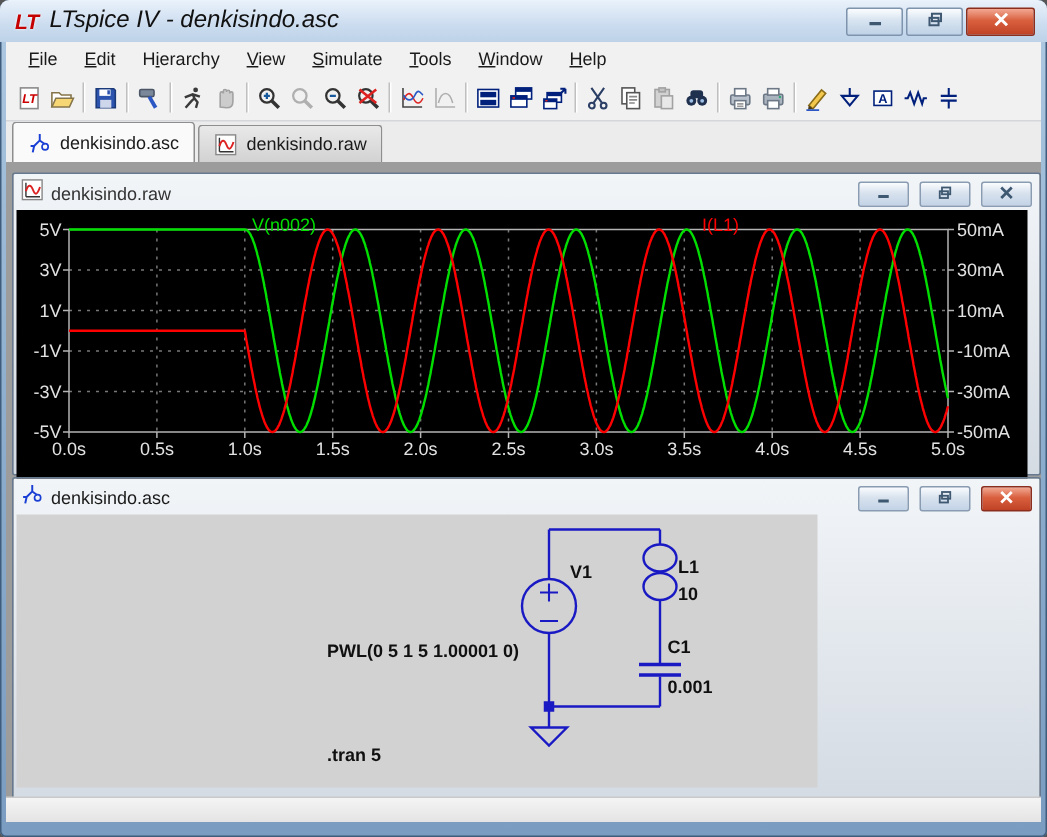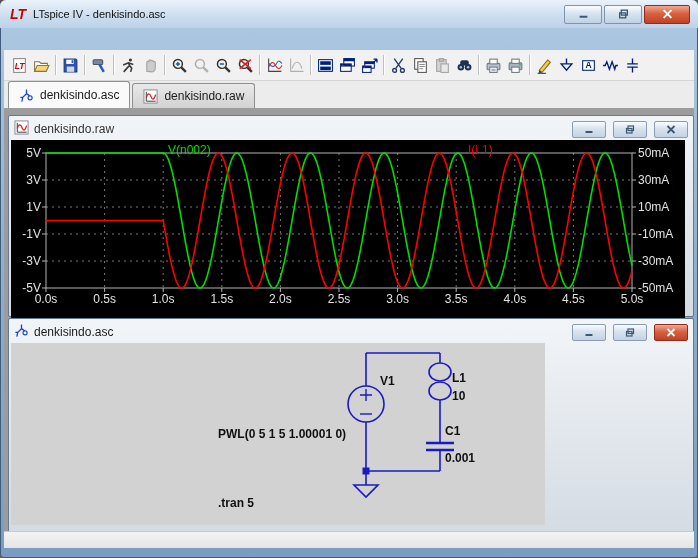--- a/index.html
+++ b/index.html
@@ -6,21 +6,21 @@
   .app{position:relative;width:698px;height:558px;margin:0 auto;
        font-family:"Liberation Sans",sans-serif;
        background:linear-gradient(180deg,#AFC9E2 0%,#8FB0CF 45%,#7A9CC0 100%);
        border-radius:6px 6px 4px 4px;overflow:hidden;
        box-shadow:0 0 0 1px #3F5C7D inset;}
   
   .titlebar{position:absolute;left:0;top:0;right:0;height:28px;display:flex;align-items:center;
             padding:0 8px;background:linear-gradient(180deg,#EAF2FB,#CBDCEF 60%,#BDD2E8);}
   .lt-logo{color:#C40000;font-weight:bold;font-style:italic;font-size:14px;margin:0 7px 0 2px;
            text-shadow:0 0 2px #fff;}
-  .win-title{font-size:11px;color:#111;flex:1;}
+  .win-title{font-size:16px;color:#111;flex:1;font-style:italic;}
   .winbtns{display:flex;gap:2px;}
   .wbtn{width:36px;height:17px;border:1px solid #7E94AC;border-radius:2px;display:flex;
         align-items:center;justify-content:center;color:#3E5871;
         background:linear-gradient(180deg,#FBFDFE,#D7E3F0 45%,#BFD2E6);}
   .wbtn svg{width:11px;height:10px;}
   .wbtn.close{width:44px;color:#fff;border-color:#8C2E1E;
         background:linear-gradient(180deg,#F2A893,#D9603F 45%,#C04226);}
   
   .menubar{position:absolute;left:4px;right:4px;top:28px;height:22px;background:#F1F1F1;
            display:flex;align-items:center;padding-left:6px;border-bottom:1px solid #E0E0E0;}
@@ -86,20 +86,30 @@
             </svg></span>
         </span>
       <span class="wbtn close">
           <span class="g"><svg viewBox="0 0 10 9" stroke="currentColor" stroke-width="1.8" fill="none">
               <path d="M1.5,1 L8.5,8 M8.5,1 L1.5,8"></path>
             </svg></span>
         </span>
     </span>
   </div>
 
+  <div class="menubar" id="menubar">
+      <div class="menu-item"><span class="ul">F</span>ile</div>
+      <div class="menu-item"><span class="ul">E</span>dit</div>
+      <div class="menu-item">H<span class="ul">i</span>erarchy</div>
+      <div class="menu-item"><span class="ul">V</span>iew</div>
+      <div class="menu-item"><span class="ul">S</span>imulate</div>
+      <div class="menu-item"><span class="ul">T</span>ools</div>
+      <div class="menu-item"><span class="ul">W</span>indow</div>
+      <div class="menu-item"><span class="ul">H</span>elp</div>
+    </div>
   <div class="toolbar" id="toolbar">
       <div class="tool-btn">
         <svg viewBox="0 0 16 16">
           <rect x="2.5" y="1.5" width="11" height="13" fill="#fff" stroke="#8a8a8a"></rect>
           <text x="3.6" y="11" font-size="8" font-weight="bold" font-style="italic" fill="#c00">LT</text>
         </svg>
       </div>
       <div class="tool-btn">
         <svg viewBox="0 0 16 16">
           <path d="M1.5,13.5 V4.5 H6 L7.5,6 H13.5 V8" fill="#fff" stroke="#86754a"></path>

